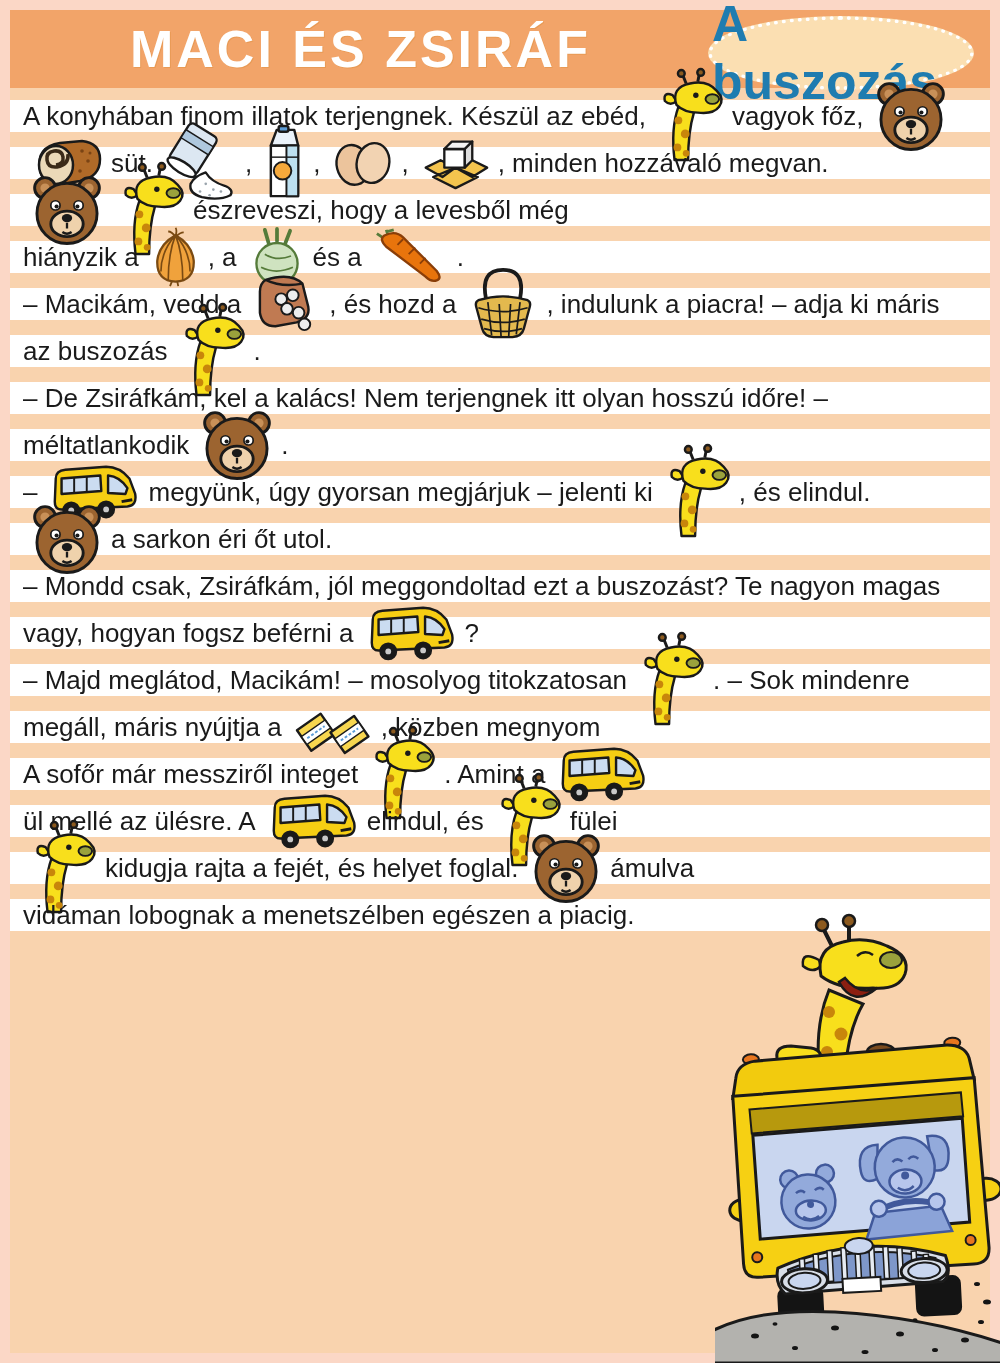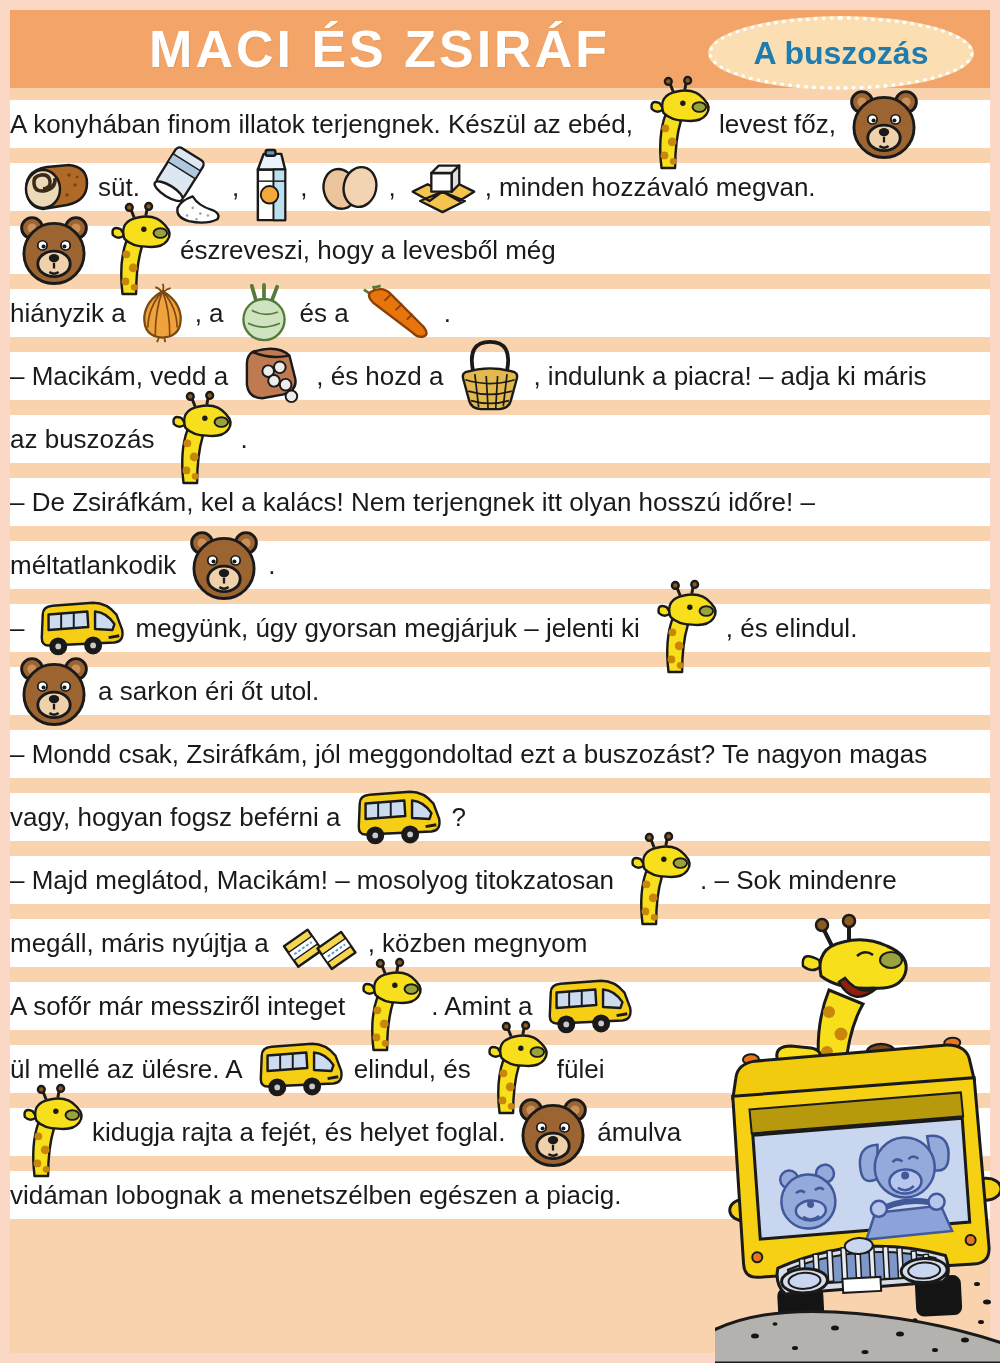--- a/index.html
+++ b/index.html
@@ -7,34 +7,34 @@
     position:relative;width:1000px;height:1363px;overflow:hidden;
     background:#FBD7C6;
     font-family:"Liberation Sans","DejaVu Sans",sans-serif;
   }
   .inner-bg{position:absolute;left:10px;top:10px;width:980px;height:1343px;background:#F9D3AE;}
   
   .banner{position:absolute;left:10px;top:10px;width:980px;height:78px;background:#F2A469;}
   .title{
     position:absolute;left:120px;top:8px;width:480px;height:62px;
     color:#FFFFFF;font-size:52px;font-weight:bold;letter-spacing:3px;
-    text-align:right;text-transform:uppercase;line-height:62px;
+    text-align:left;text-transform:uppercase;line-height:62px;
     text-shadow:1px 1px 0 #e89a55;
   }
   .badge{
     position:absolute;left:698px;top:6px;width:258px;height:66px;
     background:#FBDFB2;border:4px dotted #FFFFFF;border-radius:50%;
     display:flex;align-items:center;justify-content:center;
-    color:#1F7CB0;font-size:32px;font-weight:bold;
+    color:#1F7CB0;font-size:50px;font-weight:bold;
   }
   
   .story{position:absolute;left:10px;top:100px;width:980px;}
   .row{
-    height:48px;margin-bottom:15px;background:#FFFFFF;
-    display:flex;align-items:center;padding-left:0;
+    height:32px;margin-bottom:15px;background:#FFFFFF;
+    display:flex;align-items:center;padding-left:13px;
     font-size:26px;color:#1A1A1A;white-space:nowrap;
   }
   .seg{margin:0 4px 0 0;}
   .icon{display:flex;align-items:center;margin:0 7px;flex:0 0 auto;}
   .icon svg{display:block;overflow:visible;}
   
   .illustration{position:absolute;left:715px;top:912px;width:285px;height:451px;z-index:6;pointer-events:none;}
 </style>
 </head>
 <body>
@@ -64,21 +64,21 @@
               <circle cx="40" cy="26" r="2.8" fill="#1a1a1a" stroke="none"></circle>
             </g>
             <g fill="#C8860B">
               <circle cx="22" cy="52" r="4"></circle>
               <circle cx="29" cy="66" r="4.5"></circle>
               <circle cx="21" cy="80" r="4"></circle>
               <circle cx="30" cy="86" r="3.5"></circle>
             </g>
           </svg>
         </span>
-        <span class="seg">levest főz,</span>
+        <span class="seg">vagyok főz,</span>
         <span class="icon">
           <svg viewBox="0 0 64 62" width="74" height="72">
             <g stroke="#1a1a1a" stroke-width="2.5">
               <circle cx="13" cy="12" r="9" fill="#9C6430"></circle>
               <circle cx="13" cy="12" r="4" fill="#C89058" stroke="none"></circle>
               <circle cx="51" cy="12" r="9" fill="#9C6430"></circle>
               <circle cx="51" cy="12" r="4" fill="#C89058" stroke="none"></circle>
               <circle cx="32" cy="34" r="26" fill="#9C6430"></circle>
               <ellipse cx="32" cy="43" rx="14" ry="11" fill="#EFD2AC"></ellipse>
               <ellipse cx="32" cy="38" rx="4.5" ry="3.5" fill="#1a1a1a" stroke="none"></ellipse>

